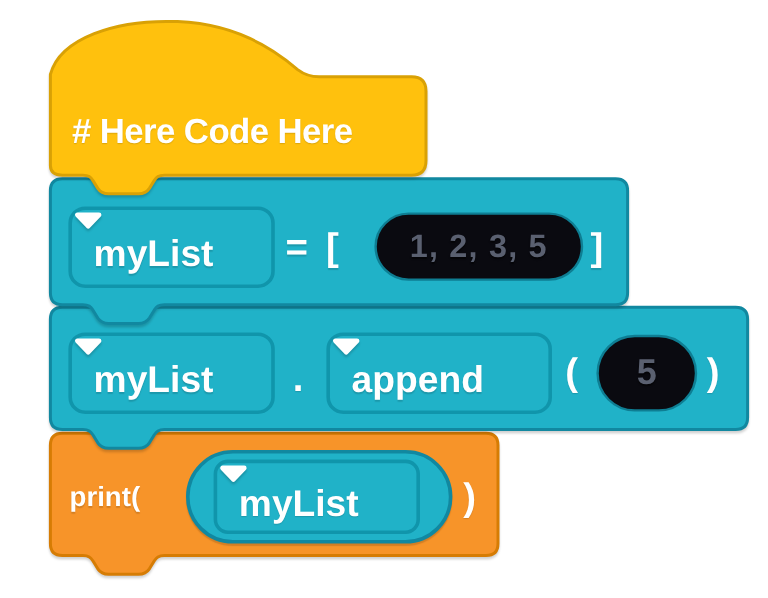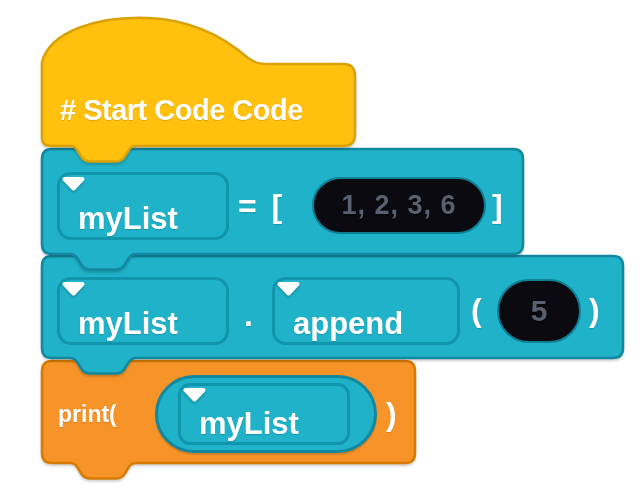--- a/index.html
+++ b/index.html
@@ -13,21 +13,21 @@
     position:relative;width:640px;height:498px;overflow:hidden;background:var(--bg);
     font-family:"Liberation Sans",sans-serif;font-weight:700;
   }
   .block{position:absolute;}
   .block svg{position:absolute;left:0;top:0;filter:drop-shadow(0 2px 1px rgba(0,0,0,0.18));}
   .lbl{position:absolute;color:var(--text);white-space:pre;line-height:32px;
        text-shadow:0 1px 1px rgba(0,0,0,0.15);}
   .tok{position:absolute;color:var(--text);font-size:32px;line-height:34px;white-space:pre;
        text-shadow:0 1px 1px rgba(0,0,0,0.15);}
   .field{position:absolute;box-sizing:border-box;border:3px solid var(--field-border);
-         border-radius:14px;display:flex;align-items:flex-end;padding:12px 14px 0 18px;}
+         border-radius:14px;display:flex;align-items:center;padding:12px 14px 0 18px;}
   .field .v{color:var(--text);font-size:31px;text-shadow:0 1px 1px rgba(0,0,0,0.15);}
   .field .arr{margin-left:14px;display:flex;align-items:center;}
   .socket{position:absolute;box-sizing:border-box;background:var(--socket-bg);
           border:2px solid var(--socket-border);border-radius:999px;
           display:flex;align-items:center;justify-content:center;
           color:var(--socket-text);text-shadow:0 2px 1px rgba(0,0,0,0.55);}
   .pill{position:absolute;box-sizing:border-box;background:var(--teal);
         border:3px solid var(--teal-border);border-radius:39px;
         box-shadow:0 2px 1px rgba(0,0,0,0.15);}
 </style>
@@ -98,35 +98,35 @@
     <div class="field" style="left:17px;top:25px;width:172px;height:68px;">
       <span class="v">myList</span>
       <span class="arr">
         <svg width="27" height="17" viewBox="0 0 27 17">
             <path d="M4.5 4 H22.5 L13.5 13.5 Z" fill="#fff" stroke="#fff" stroke-width="4" stroke-linejoin="round"></path>
           </svg>
       </span>
     </div>
     <span class="tok" style="left:198px;top:42px;letter-spacing:3px;">= [</span>
     <div class="socket" style="left:272px;top:30px;width:174px;height:57px;font-size:27px;letter-spacing:1px;">
-      <span>1, 2, 3, 6</span>
+      <span>1, 2, 3, 5</span>
     </div>
     <span class="tok" style="left:452px;top:42px;">]</span>
   </div>
 
   <div class="block" style="left:40px;top:14px;width:318px;height:150px;z-index:4;">
     <svg width="318" height="150" viewBox="40 14 318 150">
       <path d="M 42 138 L 42 62
                C 50 32 96 16 148 18
                C 200 20 232 44 248 58
                Q 256 64 266 64
                L 343 64 Q 355 64 355 76
                L 355 134 Q 355 146 343 146
                L 137 146 C 132 146 130.5 147.5 128.5 150.5
                L 124.5 157 C 122.5 160 119.5 161.5 115.5 161.5
                L 90.5 161.5 C 86.5 161.5 83.5 160 81.5 157
                L 77.5 150.5 C 75.5 147.5 74 146 69 146
                L 52 146 Q 42 146 42 138 Z" fill="var(--yellow)" stroke="var(--yellow-border)" stroke-width="2.5" stroke-linejoin="round"></path>
     </svg>
-    <span class="lbl" style="left:20px;top:80px;font-size:29px;letter-spacing:-0.5px;"># Start Code Code</span>
+    <span class="lbl" style="left:20px;top:80px;font-size:29px;letter-spacing:-0.5px;"># Here Code Here</span>
   </div>
 
 </div>
 
 </body></html>

